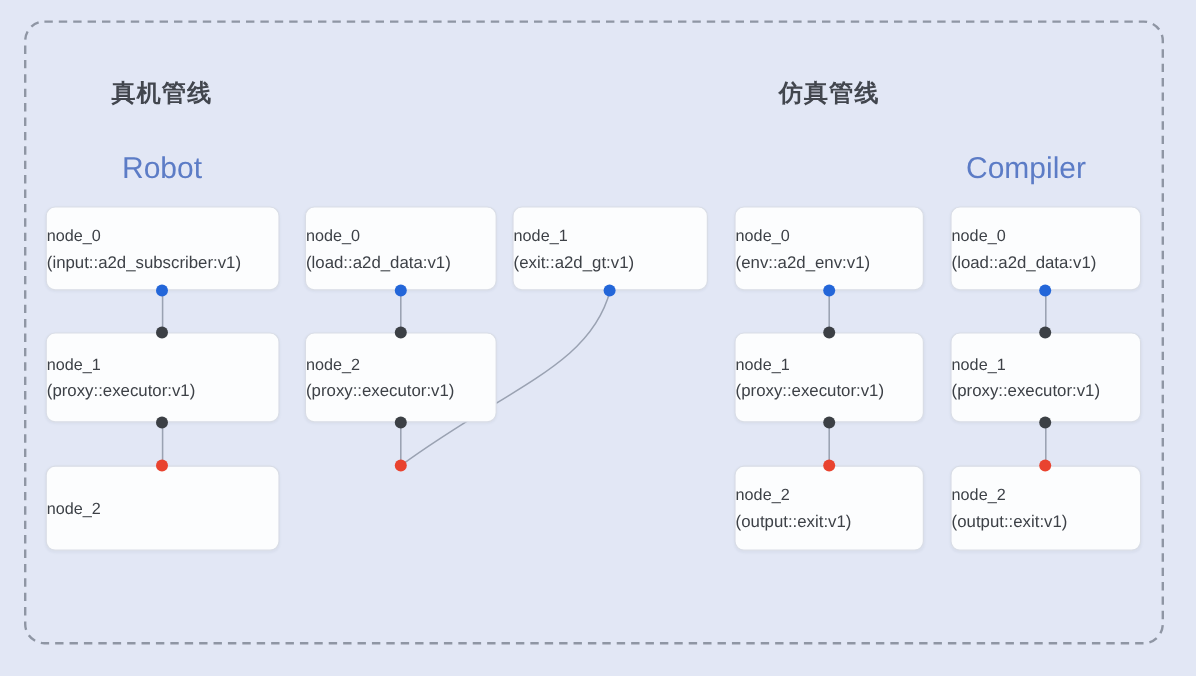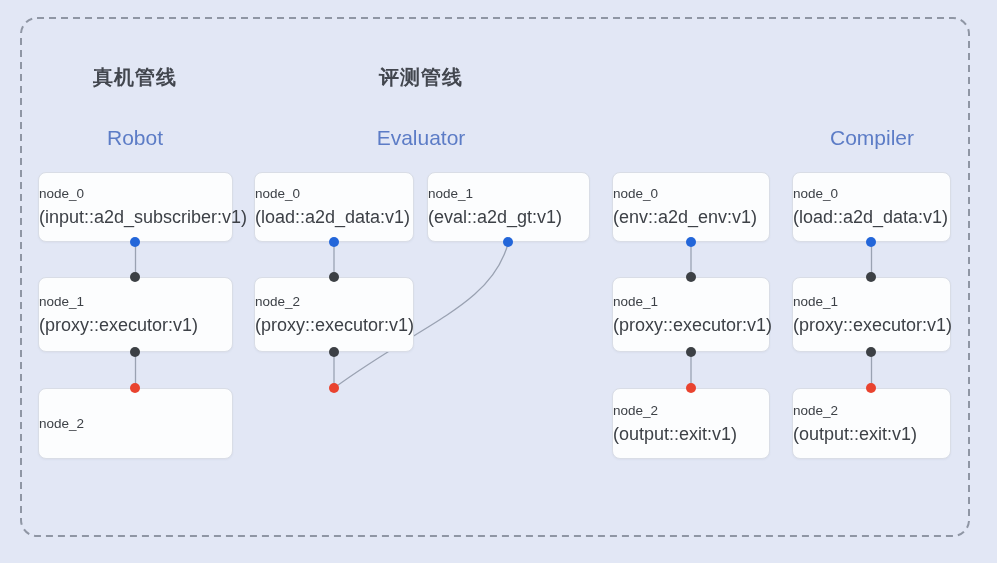--- a/index.html
+++ b/index.html
@@ -29,37 +29,37 @@
     width: 220px; top: 64px;
     text-align: center;
     font-size: 20px; font-weight: bold;
     letter-spacing: 1px;
     color: var(--header-text, #42464e);
   }
   .pipe-title-en {
     position: absolute; z-index: 2;
     width: 220px; top: 126px;
     text-align: center;
-    font-size: 21px;
+    font-size: 25px;
     color: var(--accent, #5c7cc6);
   }
 
   .node {
     position: absolute; z-index: 2;
     background: var(--node-bg, #fcfdfe);
     border: 1px solid var(--node-border, #d9dde6);
     border-radius: 8px;
     box-sizing: border-box;
     display: flex; flex-direction: column;
     align-items: flex-start; justify-content: center;
     gap: 6px;
     box-shadow: 0 1px 2px rgba(60,70,100,0.05);
   }
   .node-title { font-size: 13.5px; color: var(--node-text, #3d4147); }
-  .node-type  { font-size: 18px;   color: var(--node-text, #3d4147); }
+  .node-type  { font-size: 14px;   color: var(--node-text, #3d4147); }
 
   .dot {
     position: absolute; z-index: 3;
     width: 10px; height: 10px;
     border-radius: 50%;
   }
   .dot.blue  { background: var(--port-blue, #2366d9); }
   .dot.black { background: var(--port-black, #3c4045); }
   .dot.red   { background: var(--port-red, #e9432f); }
 </style>
@@ -79,45 +79,44 @@
     <path class="edge" d="M508.5 242 C492 305 424 322 334 388"></path>
 
     <path class="edge" d="M691 242 L691 277"></path>
     <path class="edge" d="M691 352 L691 388"></path>
 
     <path class="edge" d="M871.5 242 L871.5 277"></path>
     <path class="edge" d="M871.5 352 L871.5 388"></path>
   </svg>
 
   <div class="pipe-title-zh" style="left:25px">真机管线</div>
-  <div class="pipe-title-zh" style="left:311px">评测管线</div>
+  <div class="pipe-title-zh" style="left:581px">仿真管线</div>
 
   <div class="pipe-title-en" style="left:25px">Robot</div>
-  <div class="pipe-title-en" style="left:311px">Evaluator</div>
-  <div class="pipe-title-en" style="left:762px">Compiler</div>
+  <div class="pipe-title-en" style="left:745px">Compiler</div>
 
   <div class="node" style="left:38px;top:172px;width:195px;height:70px">
     <div class="node-title">node_0</div>
     <div class="node-type">(input::a2d_subscriber:v1)</div>
   </div>
   <div class="node" style="left:38px;top:277px;width:195px;height:75px">
     <div class="node-title">node_1</div>
     <div class="node-type">(proxy::executor:v1)</div>
   </div>
   <div class="node" style="left:38px;top:388px;width:195px;height:71px">
     <div class="node-title">node_2</div>
   </div>
 
   <div class="node" style="left:254px;top:172px;width:160px;height:70px">
     <div class="node-title">node_0</div>
     <div class="node-type">(load::a2d_data:v1)</div>
   </div>
   <div class="node" style="left:427px;top:172px;width:163px;height:70px">
     <div class="node-title">node_1</div>
-    <div class="node-type">(eval::a2d_gt:v1)</div>
+    <div class="node-type">(exit::a2d_gt:v1)</div>
   </div>
   <div class="node" style="left:254px;top:277px;width:160px;height:75px">
     <div class="node-title">node_2</div>
     <div class="node-type">(proxy::executor:v1)</div>
   </div>
 
   <div class="node" style="left:612px;top:172px;width:158px;height:70px">
     <div class="node-title">node_0</div>
     <div class="node-type">(env::a2d_env:v1)</div>
   </div>

